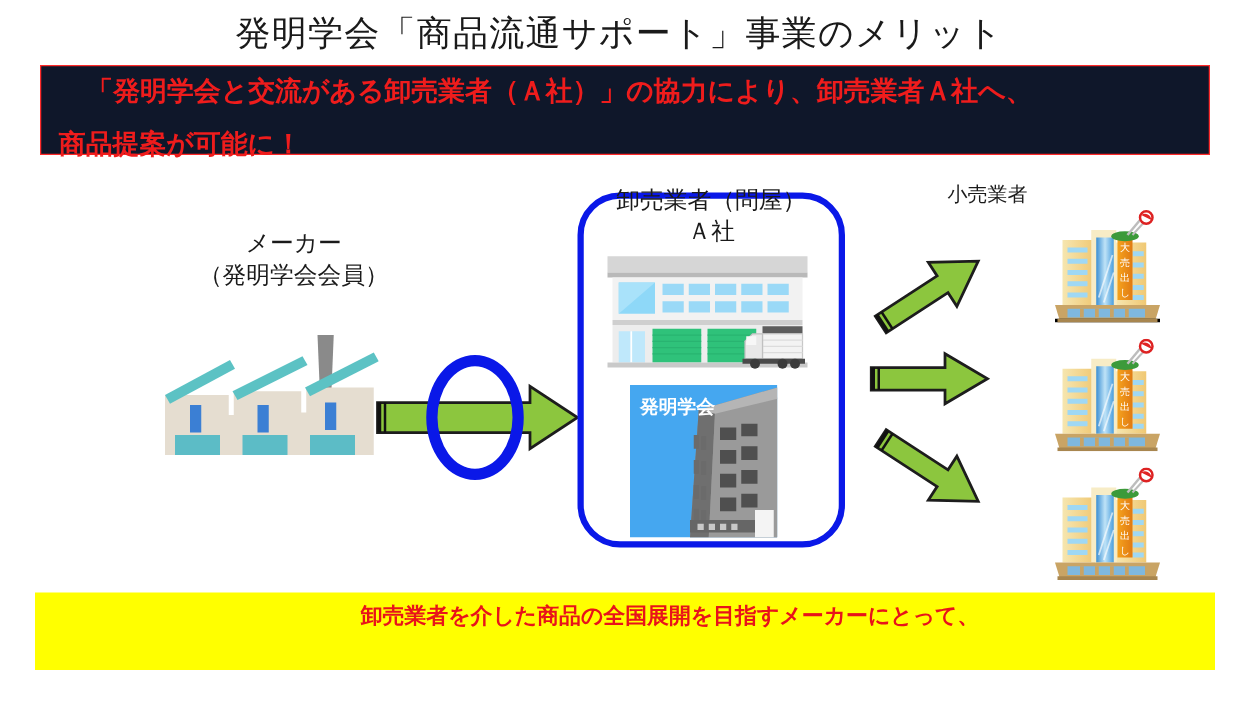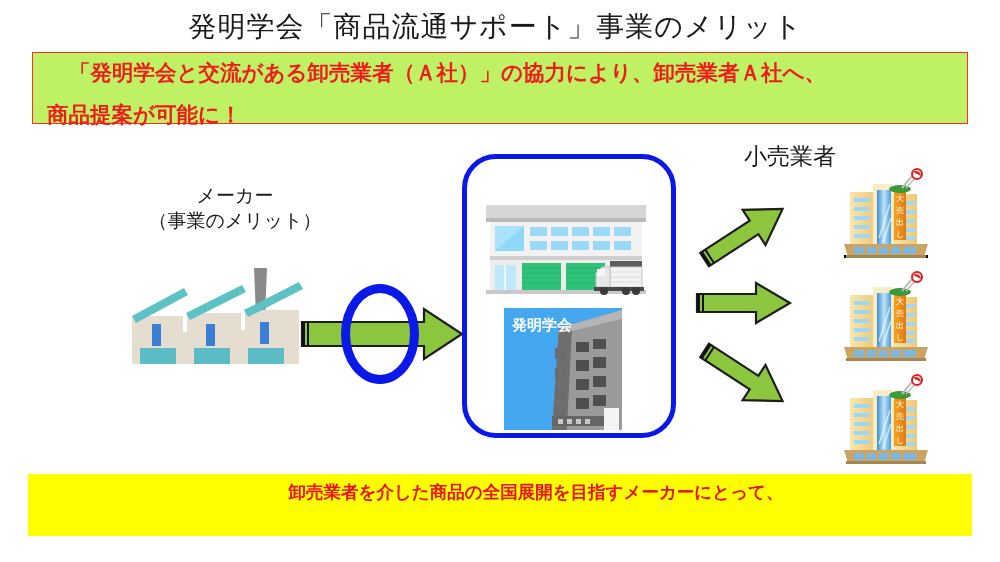--- a/index.html
+++ b/index.html
@@ -21,21 +21,21 @@
     color:#1a1a1a;
     letter-spacing:1px;
     white-space:nowrap;
   }
 
   
   .red-box{
     position:absolute;left:32px;top:52px;width:936px;height:72px;
     border:1.5px solid #ff2a2a;
     box-sizing:border-box;
-    background:#bef264;
+    background:#0f172a;
   }
   .red-box .rb-line{
     color:#ef1c1c;
     font-weight:bold;
     font-size:21.5px;
     line-height:30px;
     white-space:nowrap;
     letter-spacing:0px;
   }
   .red-box .rb-l1{position:absolute;left:14px;top:5px;text-indent:22px;}
@@ -44,21 +44,21 @@
   
   .lbl{
     position:absolute;
     color:#1a1a1a;
     font-size:19px;
     text-align:center;
     white-space:nowrap;
     line-height:25px;
   }
   .lbl-maker{left:120px;top:183px;width:230px;text-align:center;}
-  .lbl-retail{left:700px;top:144px;width:180px;font-size:23px;}
+  .lbl-retail{left:700px;top:144px;width:180px;font-size:16px;}
 
   
   .factory{position:absolute;left:128px;top:268px;width:175px;height:100px;}
 
   
   .flow1{position:absolute;left:296px;top:282px;width:170px;height:105px;}
   .blue-ring{
     position:absolute;left:45px;top:2px;width:78px;height:100px;
     border:9px solid #0a18e8;border-radius:50%;
     box-sizing:border-box;z-index:3;
@@ -114,21 +114,21 @@
 
   <div class="title">発明学会「商品流通サポート」事業のメリット</div>
 
   <div class="red-box">
     <div class="rb-line rb-l1">「発明学会と交流がある卸売業者（Ａ社）」の協力により、卸売業者Ａ社へ、</div>
     <div class="rb-line rb-l2">商品提案が可能に！</div>
   </div>
 
   <div class="lbl lbl-maker">
     <div>メーカー</div>
-    <div>（事業のメリット）</div>
+    <div>（発明学会会員）</div>
   </div>
 
   <div class="factory">
     <svg viewBox="0 0 175 100" width="175" height="100" xmlns="http://www.w3.org/2000/svg">
 
       <polygon points="126,0 139,0 137,48 128,48" fill="#8a8a8a"></polygon>
 
       <path d="M4,48 L4,96 L171,96 L171,42 L117,42 L117,62 L113,62 L113,45 L59,45 L59,64 L55,64 L55,48 Z" fill="#e5ddd0"></path>
 
       <polygon points="4,48 56,20 60,27 8,55" fill="#5cc2c4"></polygon>
@@ -148,20 +148,24 @@
   <div class="flow1">
     <svg viewBox="0 0 170 105" width="170" height="105" xmlns="http://www.w3.org/2000/svg">
       <polygon points="6,40 128,40 128,27 166,52 128,77 128,64 6,64" fill="#8cc63e" stroke="#1d1d1d" stroke-width="2.2" stroke-linejoin="miter"></polygon>
       <rect x="6" y="40" width="3" height="24" fill="#111"></rect>
       <rect x="11" y="40" width="2" height="24" fill="#111"></rect>
     </svg>
     <div class="blue-ring"></div>
   </div>
 
   <div class="wh-box"></div>
+  <div class="wh-title">
+    <div>卸売業者（問屋）</div>
+    <div>Ａ社</div>
+  </div>
 
   <div class="warehouse">
     <svg viewBox="0 0 170 95" width="170" height="95" xmlns="http://www.w3.org/2000/svg">
 
       <rect x="2" y="2" width="160" height="13" fill="#d6d6d6"></rect>
       <rect x="2" y="15" width="160" height="4" fill="#b9b9b9"></rect>
 
       <rect x="6" y="19" width="152" height="34" fill="#f2f2f2"></rect>
 
       <polygon points="11,23 40,23 40,48 11,48" fill="#8ed8f8"></polygon>

